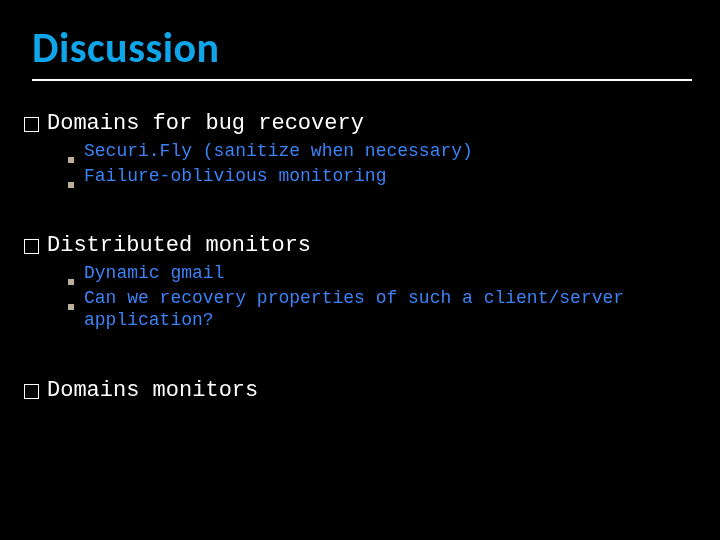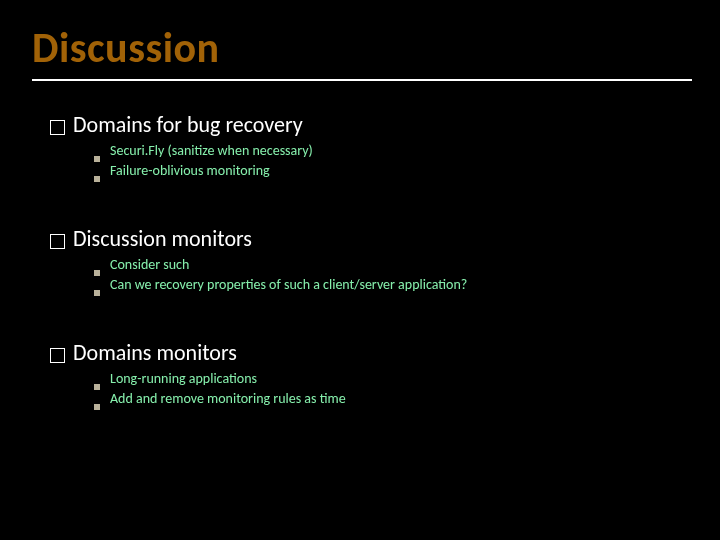--- a/index.html
+++ b/index.html
@@ -17,31 +17,32 @@
     height: 540px;
     position: relative;
     box-sizing: border-box;
   }
   .title-wrap {
     padding: 22px 0 0 32px;
   }
   .title {
     font-size: 42px;
     font-weight: 700;
-    color: #a16207;
+    color: #0ea5e9;
     letter-spacing: 0.5px;
   }
   .title-rule {
     border: none;
     border-top: 2px solid #fff;
     margin: 6px 0 0 0;
     width: 660px;
   }
   .body {
-    padding: 26px 40px 0 50px;
+    padding: 26px 40px 0 24px;
+    font-family: Liberation Mono, monospace;
   }
   .top-item {
     display: flex;
     align-items: baseline;
     gap: 8px;
     margin-top: 4px;
     margin-bottom: 2px;
   }
   .top-item + .sub-list {
     margin-bottom: 26px;
@@ -73,23 +74,23 @@
   }
   .sub-bullet {
     width: 6px;
     height: 6px;
     background: #b9b19a;
     flex: 0 0 auto;
     position: relative;
     top: 7px;
   }
   .sub-text {
-    font-size: 14px;
+    font-size: 18px;
     font-weight: 400;
-    color: #86efac;
+    color: #3b82f6;
     line-height: 1.25;
   }
   .gap {
     height: 16px;
   }
 </style>
 </head>
 <body>
 
 <div class="slide">
@@ -113,44 +114,34 @@
       <li class="sub-item">
         <span class="sub-bullet"></span>
         <span class="sub-text">Failure-oblivious monitoring</span>
       </li>
     </ul>
 
     <div class="gap"></div>
 
     <div class="top-item">
       <span class="square"></span>
-      <span class="top-text">Discussion monitors</span>
+      <span class="top-text">Distributed monitors</span>
     </div>
     <ul class="sub-list">
       <li class="sub-item">
         <span class="sub-bullet"></span>
-        <span class="sub-text">Consider such</span>
+        <span class="sub-text">Dynamic gmail</span>
       </li>
       <li class="sub-item">
         <span class="sub-bullet"></span>
         <span class="sub-text">Can we recovery properties of such a client/server application?</span>
       </li>
     </ul>
 
     <div class="gap"></div>
 
     <div class="top-item">
       <span class="square"></span>
       <span class="top-text">Domains monitors</span>
     </div>
-    <ul class="sub-list">
-      <li class="sub-item">
-        <span class="sub-bullet"></span>
-        <span class="sub-text">Long-running applications</span>
-      </li>
-      <li class="sub-item">
-        <span class="sub-bullet"></span>
-        <span class="sub-text">Add and remove monitoring rules as time</span>
-      </li>
-    </ul>
 
   </div>
 </div>
 
 </body></html>

